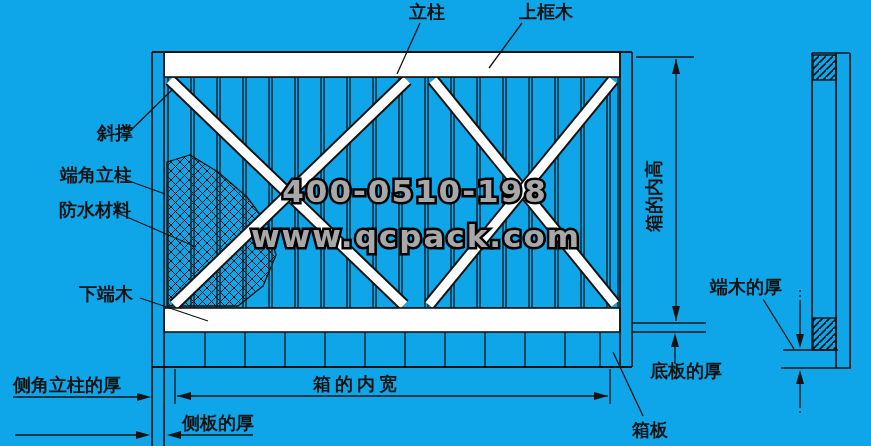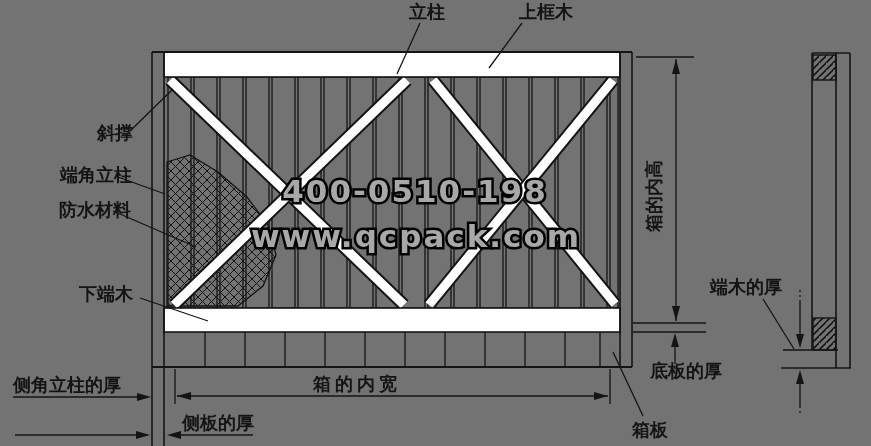--- a/index.html
+++ b/index.html
@@ -5,21 +5,21 @@
   html, body {
     margin: 0;
     padding: 0;
     background: #ffffff;
     font-family: "DejaVu Sans", "Liberation Sans", sans-serif;
   }
   .stage {
     position: relative;
     width: 871px;
     height: 446px;
-    background: #737373;
+    background: #0ea5e9;
     overflow: hidden;
   }
   svg { display: block; }
   .lbl {
     font-family: "DejaVu Sans", "Liberation Sans", sans-serif;
     font-size: 18px;
     font-weight: 600;
     fill: #141414;
   }
   .wm {

